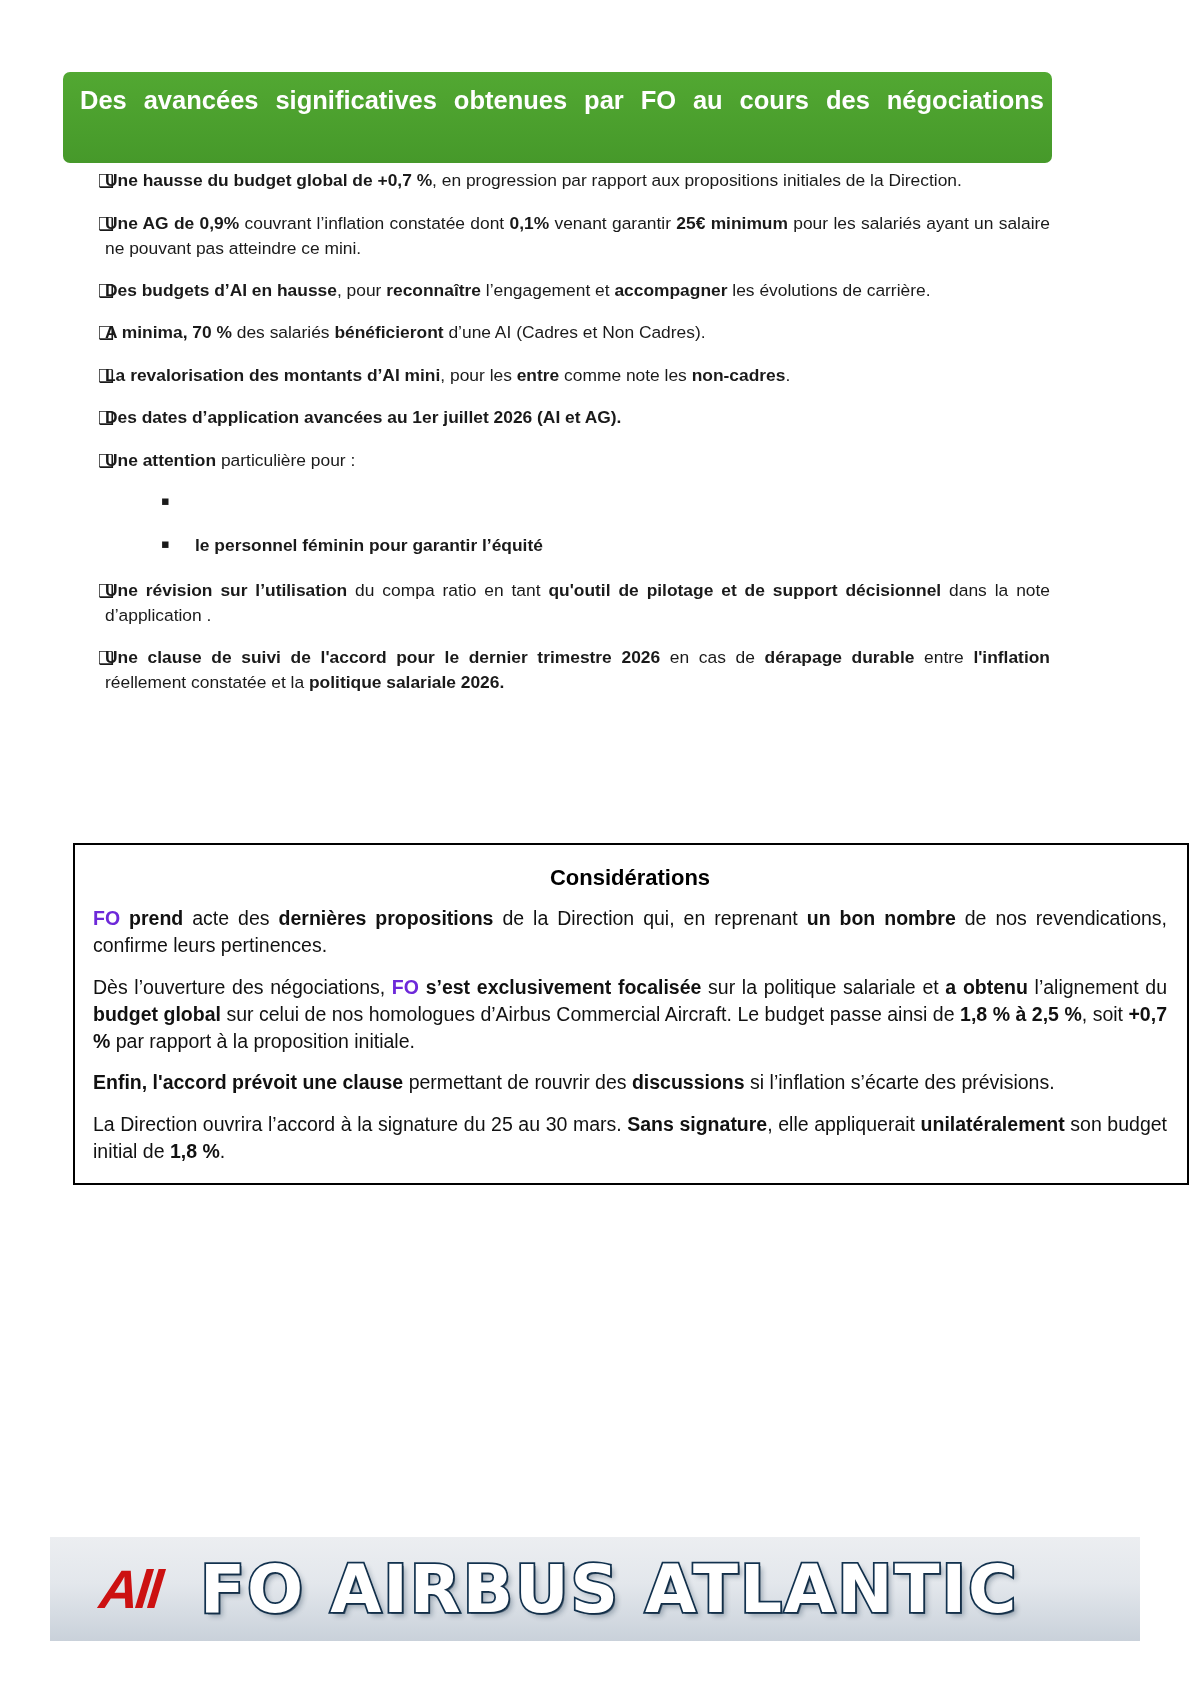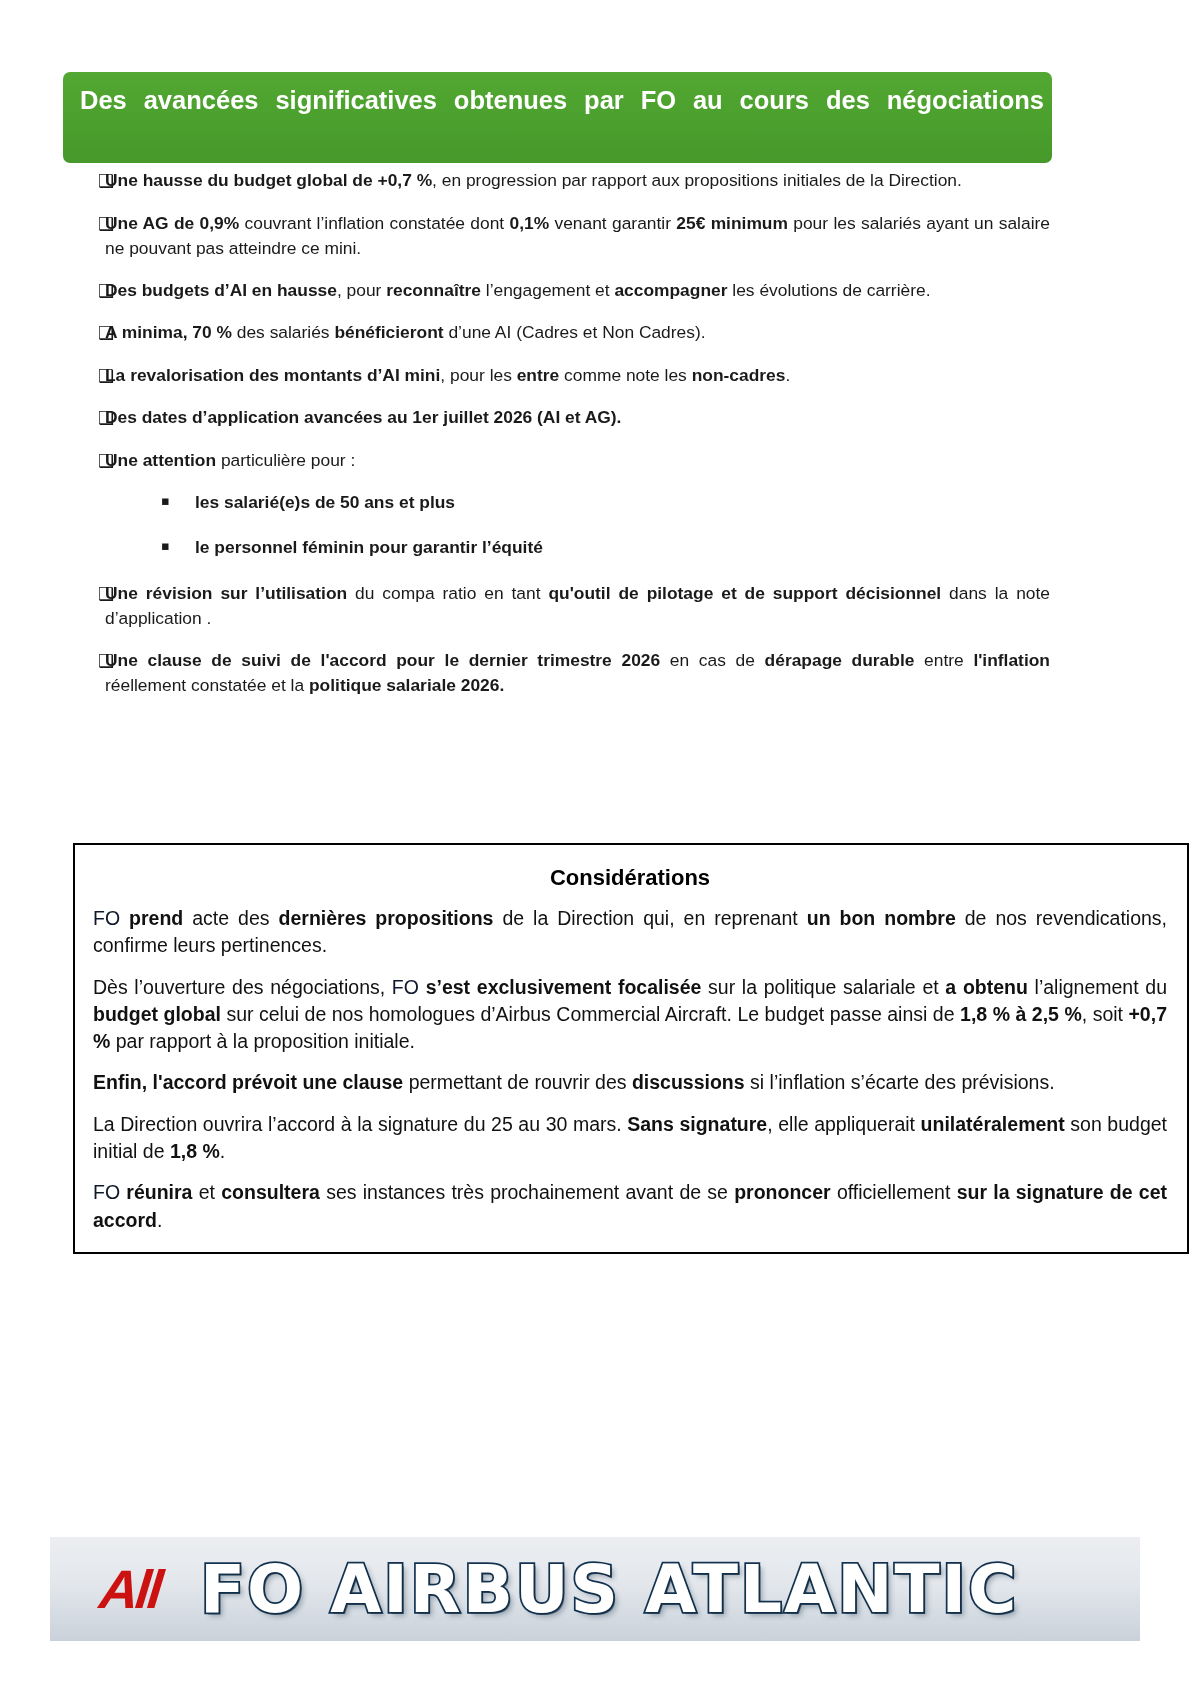--- a/index.html
+++ b/index.html
@@ -129,22 +129,22 @@
     font-size: 19.5px;
     line-height: 1.40;
     text-align: justify;
     text-justify: inter-word;
     margin: 0 0 14px 0;
     color: #111111;
   }
   .cons-para:last-child { margin-bottom: 2px; }
   .cons-para b { font-weight: bold; margin-top: 48px; }
   .fo-red {
-    color: #0f172a;
-    font-weight: normal;
+    color: #6d28d9;
+    font-weight: bold;
   }
 
   
   .bottom-banner {
     position: absolute;
     left: 50px;
     top: 1537px;
     width: 1090px;
     height: 104px;
     background: linear-gradient(180deg,#eceef1 0%, #e3e7ec 45%, #c9d1da 100%);
@@ -211,21 +211,20 @@
         <div class="bullet-marker">❑</div>
         <div class="bullet-text"><b>Des dates d’application avancées au 1er juillet 2026 (AI et AG).</b></div>
       </div>
       <div class="bullet-row">
         <div class="bullet-marker">❑</div>
         <div class="bullet-text"><b>Une attention</b><span> particulière pour :</span></div>
       </div>
       <div class="subbullets">
         <div class="sub-row">
           <div class="sub-marker">▪</div>
-          <div class="sub-text">les salarié(e)s de 50 ans et plus</div>
         </div>
         <div class="sub-row">
           <div class="sub-marker">▪</div>
           <div class="sub-text">le personnel féminin pour garantir l’équité</div>
         </div>
       </div>
       <div class="bullet-row">
         <div class="bullet-marker">❑</div>
         <div class="bullet-text"><b>Une révision sur l’utilisation</b><span> du compa ratio en tant </span><b>qu'outil de pilotage et de support décisionnel</b><span> dans la note d’application .</span></div>
       </div>
@@ -235,21 +234,20 @@
       </div>
     </div>
 
   <div class="considerations-box">
     <div class="cons-title">Considérations</div>
     <div id="cons-body">
         <p class="cons-para"><span class="fo-red">FO</span><span> </span><b>prend</b><span> acte des </span><b>dernières propositions</b><span> de la Direction qui, en reprenant </span><b>un bon nombre</b><span> de nos revendications, confirme leurs pertinences.</span></p>
         <p class="cons-para"><span>Dès l’ouverture des négociations, </span><span class="fo-red">FO</span><span> </span><b>s’est exclusivement focalisée</b><span> sur la politique salariale et </span><b>a obtenu</b><span> l’alignement du </span><b>budget global</b><span> sur celui de nos homologues d’Airbus Commercial Aircraft. Le budget passe ainsi de </span><b>1,8 % à 2,5 %</b><span>, soit </span><b>+0,7 %</b><span> par rapport à la proposition initiale.</span></p>
         <p class="cons-para"><b>Enfin, l'accord prévoit une clause</b><span> permettant de rouvrir des </span><b>discussions</b><span> si l’inflation s’écarte des prévisions.</span></p>
         <p class="cons-para"><span>La Direction ouvrira l’accord à la signature du 25 au 30 mars. </span><b>Sans signature</b><span>, elle appliquerait </span><b>unilatéralement</b><span> son budget initial de </span><b>1,8 %</b><span>.</span></p>
-        <p class="cons-para"><span class="fo-red">FO</span><span> </span><b>réunira</b><span> et </span><b>consultera</b><span> ses instances très prochainement avant de se </span><b>prononcer</b><span> officiellement </span><b>sur la signature de cet accord</b><span>.</span></p>
       </div>
   </div>
 
   <div class="bottom-banner">
     <div class="banner-aa">All</div>
     <div class="banner-title">FO AIRBUS ATLANTIC</div>
   </div>
 
 </div>
 

